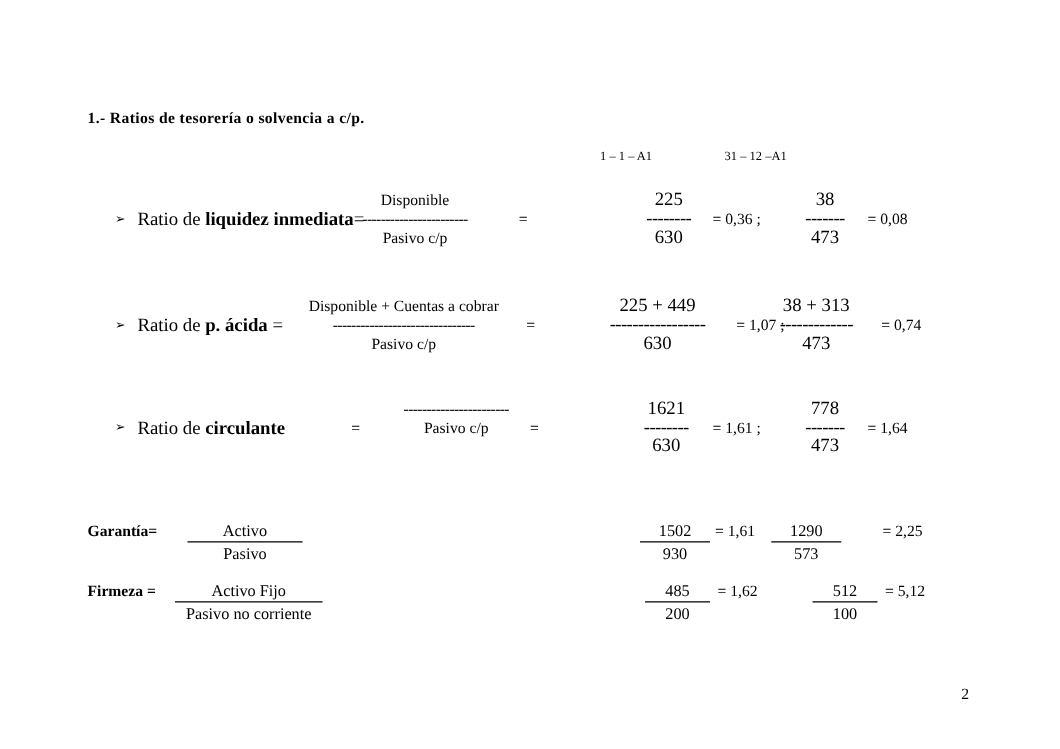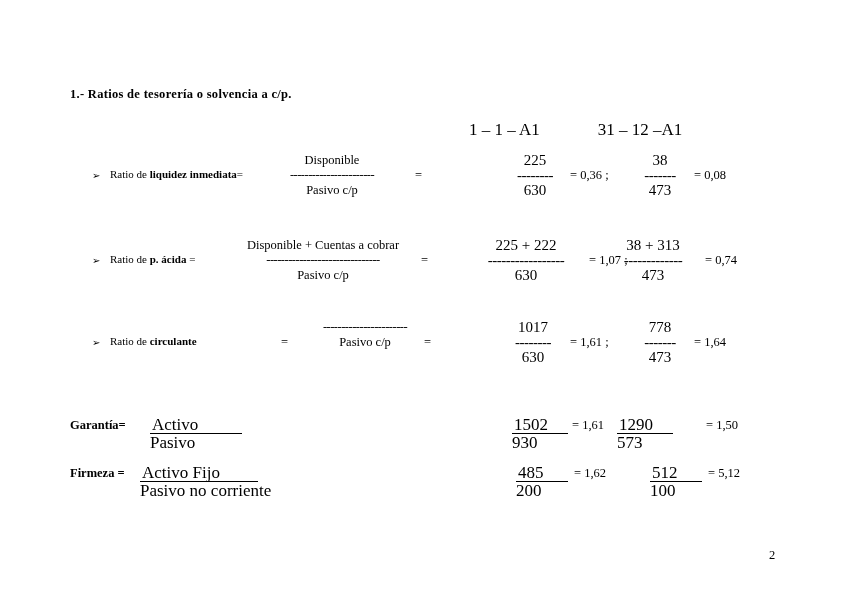--- a/index.html
+++ b/index.html
@@ -25,35 +25,35 @@
     font-weight: bold;
     font-size: 12.5px;
     letter-spacing: 0.3px;
     white-space: nowrap;
   }
   #sec1 { left: 70px; top: 87px; }
   #sec2 { left: 70px; top: 383px; }
 
   .col-headers {
     position: absolute;
-    left: 469px;
+    left: 480px;
     top: 120px;
-    font-size: 17px;
+    font-size: 10px;
     white-space: nowrap;
   }
   .col-headers span.h2 { margin-left: 58px; }
   .bullet {
     position: absolute;
     font-family: "DejaVu Sans", sans-serif;
     font-size: 10px;
   }
   .label {
     position: absolute;
     white-space: nowrap;
-    font-size: 11px;
+    font-size: 15px;
   }
   .label b { font-weight: bold; }
 
   .frac {
     position: absolute;
     text-align: center;
     font-size: 12.5px;
     line-height: 15px;
     white-space: nowrap;
   }
@@ -78,23 +78,23 @@
   .valfrac .dashes { display: block; letter-spacing: -0.5px; }
   .res {
     position: absolute;
     font-size: 12.5px;
     white-space: nowrap;
   }
 
   
   .ufrac {
     position: absolute;
-    font-size: 17px;
+    font-size: 13px;
     line-height: 15px;
-    text-align: left;
+    text-align: center;
     white-space: nowrap;
   }
   .ufrac .num {
     display: block;
     border-bottom: 1px solid #000;
     padding: 0 2px 1px 2px;
   }
   .ufrac .den { display: block; padding-top: 1px; }
 
   .s2label {
@@ -153,21 +153,21 @@
     <span class="label" style="left:110px; top:253px;"><span>Ratio de </span><b>p. ácida</b><span> =</span></span>
 
     <div class="frac" style="left:208px; top:238px; width:230px;">
       <span class="num">Disponible + Cuentas a cobrar</span>
       <span class="bar">-------------------------------</span>
       <span class="den">Pasivo c/p</span>
     </div>
     <span class="eq" style="left:421px; top:253px;">=</span>
 
     <div class="valfrac" style="left:460px; top:238px; width:132px;">
-      <span class="num">225 + 222</span>
+      <span class="num">225 + 449</span>
       <span class="dashes">-----------------</span>
       <span class="den">630</span>
     </div>
     <span class="res" style="left:589px; top:253px;">= 1,07 ;</span>
 
     <div class="valfrac" style="left:598px; top:238px; width:110px;">
       <span class="num">38 + 313</span>
       <span class="dashes">-------------</span>
       <span class="den">473</span>
     </div>
@@ -179,21 +179,21 @@
     <span class="label" style="left:110px; top:335px;"><span>Ratio de </span><b>circulante</b></span>
 
     <span class="eq" style="left:281px; top:335px;">=</span>
     <div class="frac" style="left:295px; top:320px; width:140px;">
       <span class="bar">-----------------------</span>
       <span class="den">Pasivo c/p</span>
     </div>
     <span class="eq" style="left:424px; top:335px;">=</span>
 
     <div class="valfrac" style="left:493px; top:320px; width:80px;">
-      <span class="num">1017</span>
+      <span class="num">1621</span>
       <span class="dashes">--------</span>
       <span class="den">630</span>
     </div>
     <span class="res" style="left:570px; top:335px;">= 1,61 ;</span>
 
     <div class="valfrac" style="left:620px; top:320px; width:80px;">
       <span class="num">778</span>
       <span class="dashes">-------</span>
       <span class="den">473</span>
     </div>
@@ -211,21 +211,21 @@
     <div class="ufrac" style="left:512px; top:417px; width:56px;">
       <span class="num">1502</span>
       <span class="den">930</span>
     </div>
     <span class="res" style="left:572px; top:418px;">= 1,61</span>
 
     <div class="ufrac" style="left:617px; top:417px; width:56px;">
       <span class="num">1290</span>
       <span class="den">573</span>
     </div>
-    <span class="res" style="left:706px; top:418px;">= 1,50</span>
+    <span class="res" style="left:706px; top:418px;">= 2,25</span>
   </div>
 
   <div>
     <span class="s2label" style="left:70px; top:466px;"><span class="strong">Firmeza =</span></span>
     <div class="ufrac" style="left:140px; top:465px; width:118px;">
       <span class="num">Activo Fijo</span>
       <span class="den">Pasivo no corriente</span>
     </div>
 
     <div class="ufrac" style="left:516px; top:465px; width:52px;">

